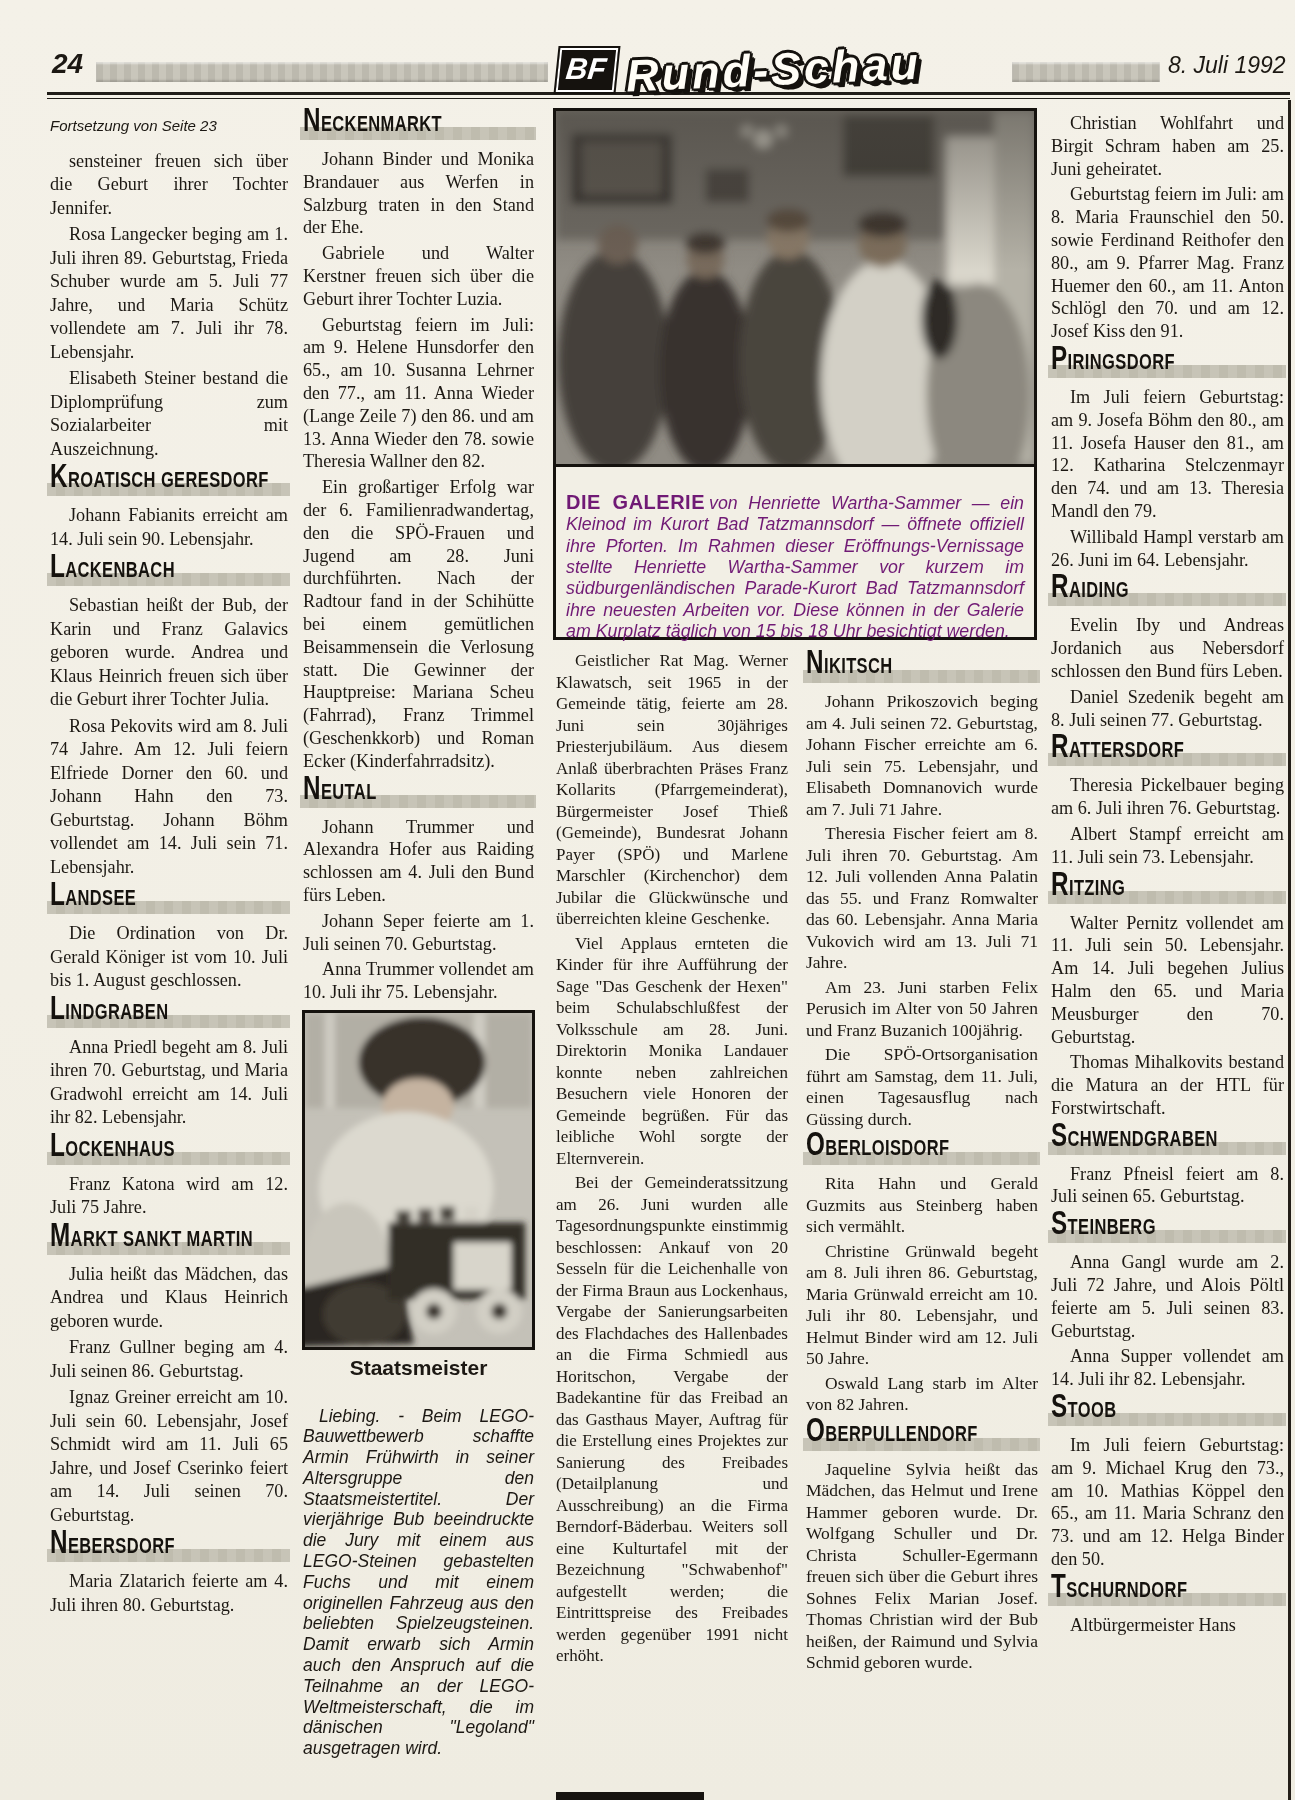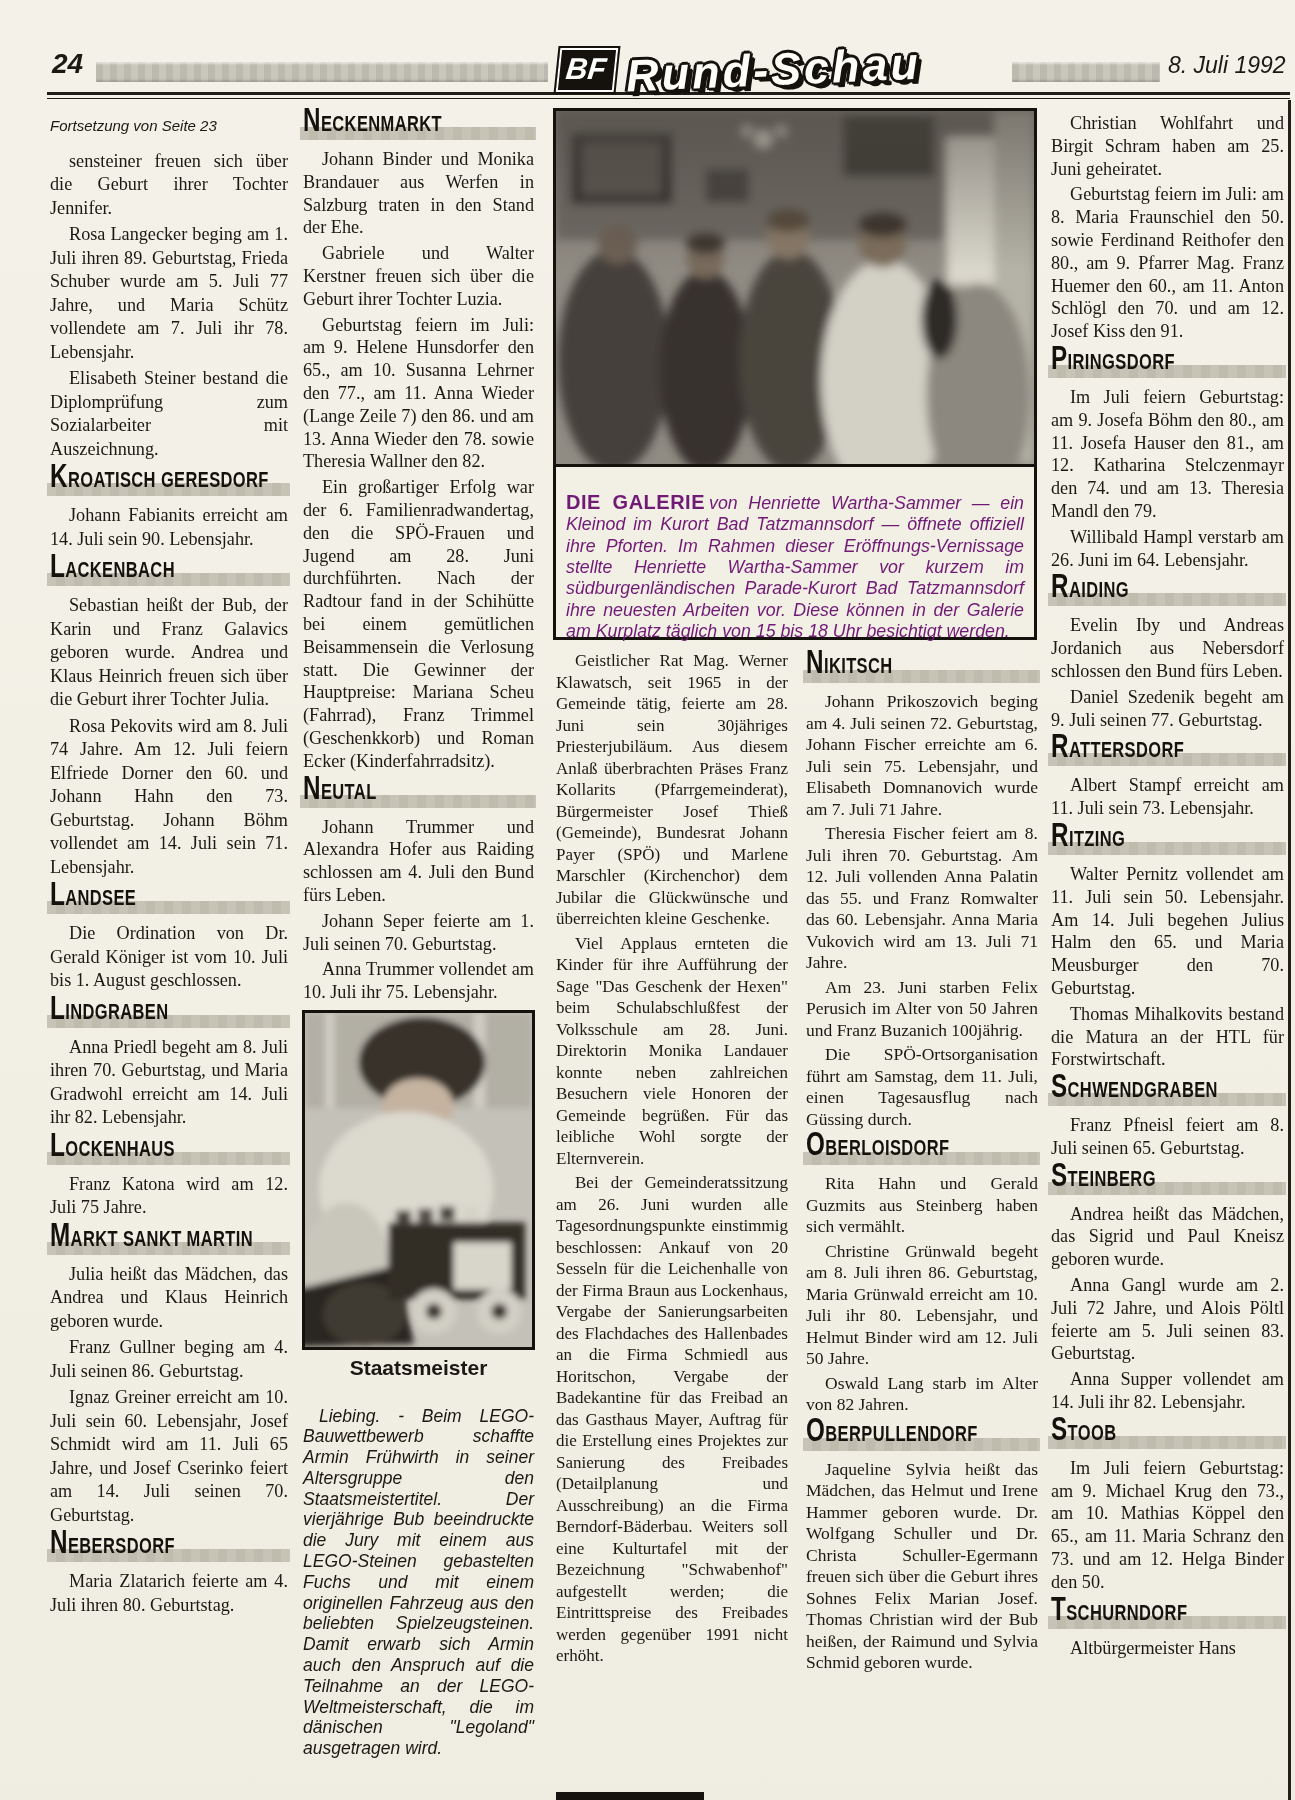--- a/index.html
+++ b/index.html
@@ -212,30 +212,30 @@
         <p class="para">Jaqueline Sylvia heißt das Mädchen, das Helmut und Irene Hammer geboren wurde. Dr. Wolfgang Schuller und Dr. Christa Schuller-Egermann freuen sich über die Geburt ihres Sohnes Felix Marian Josef. Thomas Christian wird der Bub heißen, der Raimund und Sylvia Schmid geboren wurde.</p>
       </div>
       <div class="col c5">
         <p class="para">Christian Wohlfahrt und Birgit Schram haben am 25. Juni geheiratet.</p>
         <p class="para">Geburtstag feiern im Juli: am 8. Maria Fraunschiel den 50. sowie Ferdinand Reithofer den 80., am 9. Pfarrer Mag. Franz Huemer den 60., am 11. Anton Schlögl den 70. und am 12. Josef Kiss den 91.</p>
         <div class="h"><span class="bar"></span><span class="txt">Piringsdorf</span></div>
         <p class="para">Im Juli feiern Geburtstag: am 9. Josefa Böhm den 80., am 11. Josefa Hauser den 81., am 12. Katharina Stelczenmayr den 74. und am 13. Theresia Mandl den 79.</p>
         <p class="para">Willibald Hampl verstarb am 26. Juni im 64. Lebensjahr.</p>
         <div class="h"><span class="bar"></span><span class="txt">Raiding</span></div>
         <p class="para">Evelin Iby und Andreas Jordanich aus Nebersdorf schlossen den Bund fürs Leben.</p>
-        <p class="para">Daniel Szedenik begeht am 9. Juli seinen 77. Geburtstag.</p>
+        <p class="para">Daniel Szedenik begeht am 8. Juli seinen 77. Geburtstag.</p>
         <div class="h"><span class="bar"></span><span class="txt">Rattersdorf</span></div>
+        <p class="para">Theresia Pickelbauer beging am 6. Juli ihren 76. Geburtstag.</p>
         <p class="para">Albert Stampf erreicht am 11. Juli sein 73. Lebensjahr.</p>
         <div class="h"><span class="bar"></span><span class="txt">Ritzing</span></div>
         <p class="para">Walter Pernitz vollendet am 11. Juli sein 50. Lebensjahr. Am 14. Juli begehen Julius Halm den 65. und Maria Meusburger den 70. Geburtstag.</p>
         <p class="para">Thomas Mihalkovits bestand die Matura an der HTL für Forstwirtschaft.</p>
         <div class="h"><span class="bar"></span><span class="txt">Schwendgraben</span></div>
         <p class="para">Franz Pfneisl feiert am 8. Juli seinen 65. Geburtstag.</p>
         <div class="h"><span class="bar"></span><span class="txt">Steinberg</span></div>
-        <p class="para">Andrea heißt das Mädchen, das Sigrid und Paul Kneisz geboren wurde.</p>
         <p class="para">Anna Gangl wurde am 2. Juli 72 Jahre, und Alois Pöltl feierte am 5. Juli seinen 83. Geburtstag.</p>
         <p class="para">Anna Supper vollendet am 14. Juli ihr 82. Lebensjahr.</p>
         <div class="h"><span class="bar"></span><span class="txt">Stoob</span></div>
         <p class="para">Im Juli feiern Geburtstag: am 9. Michael Krug den 73., am 10. Mathias Köppel den 65., am 11. Maria Schranz den 73. und am 12. Helga Binder den 50.</p>
         <div class="h"><span class="bar"></span><span class="txt">Tschurndorf</span></div>
         <p class="para">Altbürgermeister Hans</p>
       </div>
     </div>
 
 </div>

